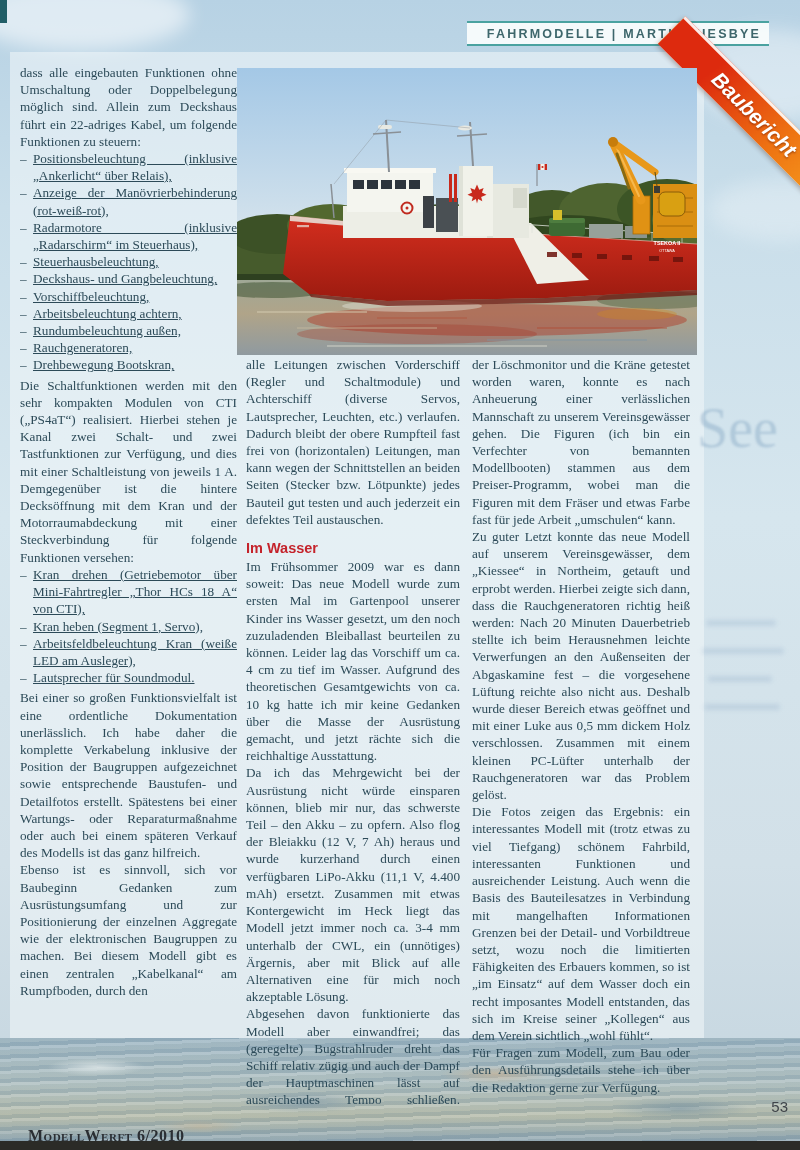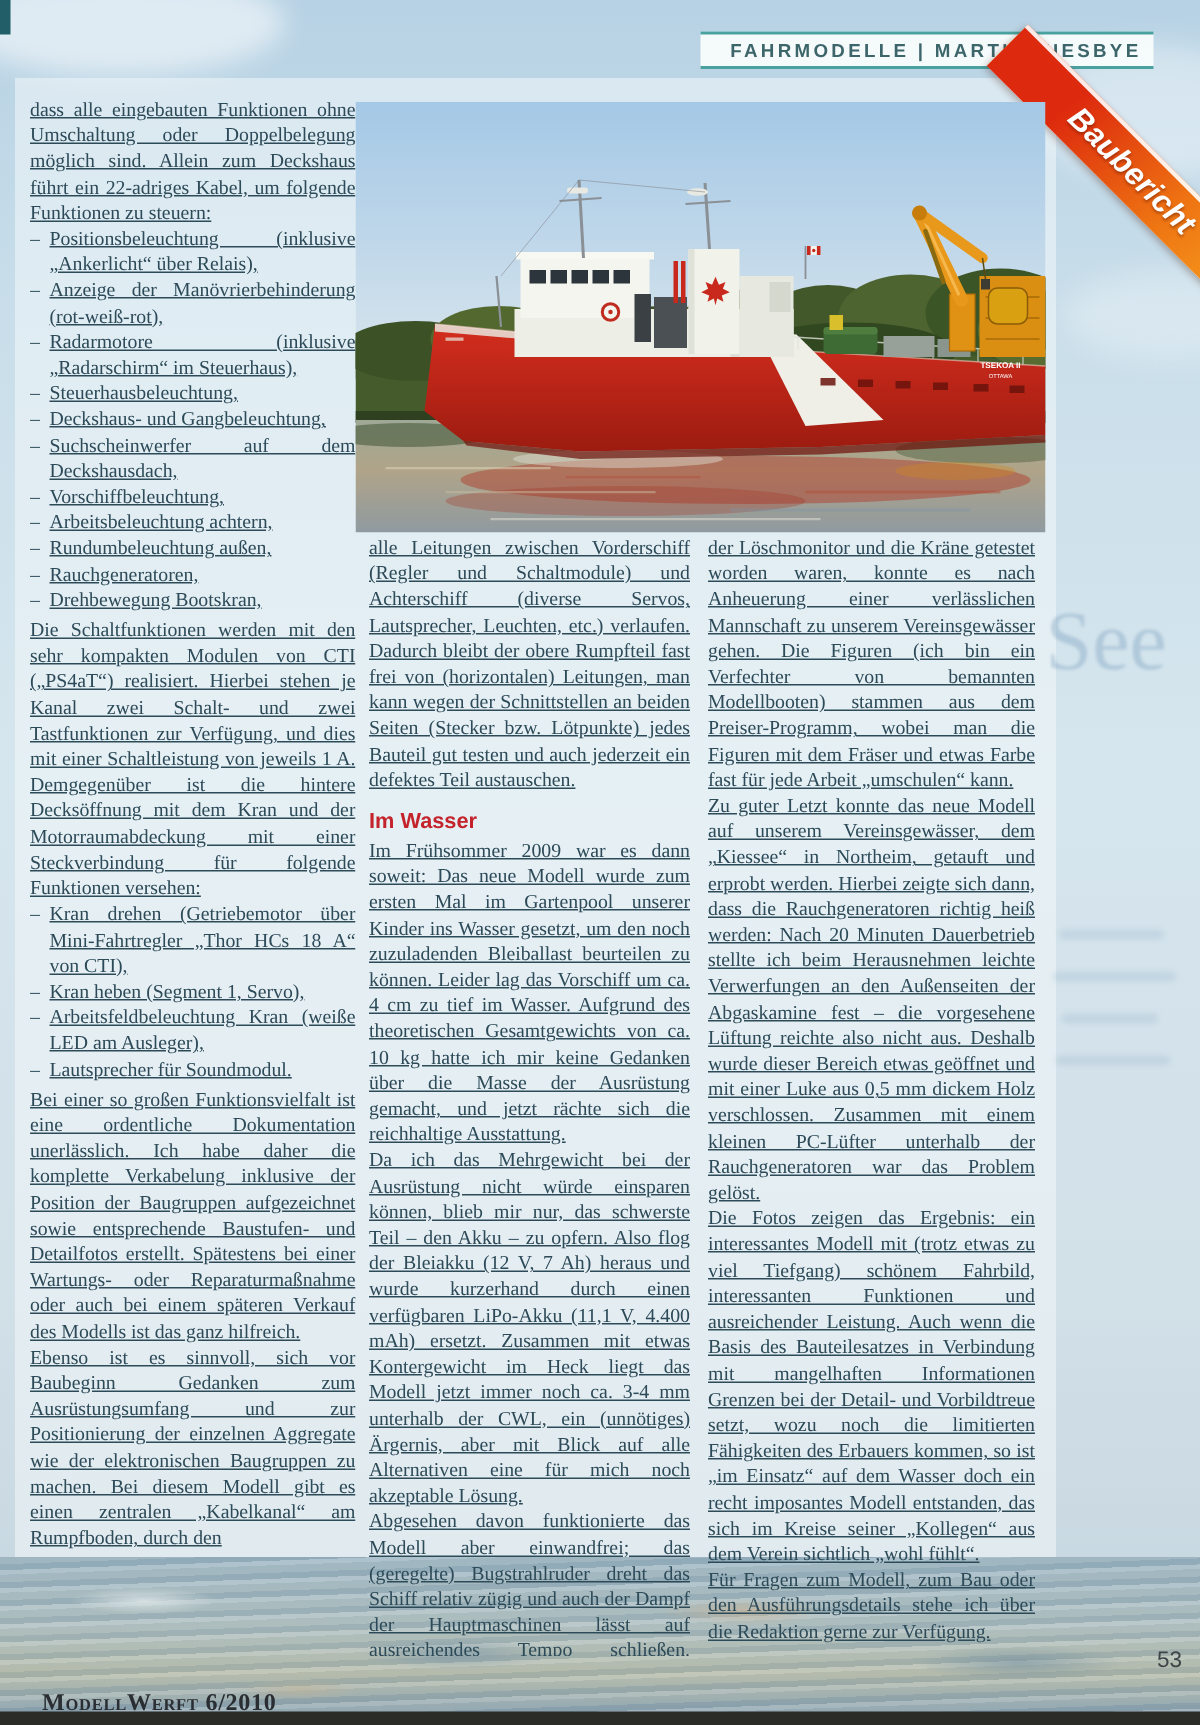--- a/index.html
+++ b/index.html
@@ -23,21 +23,21 @@
   .ribbon span{font:italic bold 21px "Liberation Sans",sans-serif;color:#fff;text-shadow:1px 1px 2px rgba(90,20,0,.45);}
   
   .text-veil{position:absolute;left:10px;top:52px;width:694px;height:1053px;background:rgba(242,248,250,.55);}
   
   .photo{position:absolute;left:237px;top:68px;width:460px;height:287px;}
   
   .col{position:absolute;font-size:13.2px;line-height:17.2px;color:#2c4a58;text-align:justify;hyphens:auto;}
   .col-left{left:20px;top:64px;width:217px;max-height:1042px;overflow:hidden;}
   .col-mid{left:246px;top:356px;width:214px;max-height:748px;overflow:hidden;}
   .col-right{left:472px;top:356px;width:218px;max-height:748px;overflow:hidden;}
-  .para{margin:0;text-decoration:underline;}
+  .para{margin:0;}
   .gap{margin-top:3px;}
   ul.dashlist{list-style:none;margin:0;padding:0;}
   .dashlist li{position:relative;padding-left:13px;text-align:justify;text-decoration:underline;}
   .dashlist li::before{content:"–";position:absolute;left:0;top:0;}
   .col-heading{margin:12px 0 2px;font:bold 14.5px "Liberation Sans",sans-serif;color:#c4232b;}
   
   .ghost-see{position:absolute;left:697px;top:396px;font:56px "Liberation Serif",serif;
       color:rgba(120,158,190,.38);filter:blur(1px);}
   .ghost-line{position:absolute;background:rgba(140,170,198,.28);filter:blur(2px);border-radius:3px;}
   
@@ -238,21 +238,20 @@
   </div>
 
   <div class="col col-left">
       <p class="para">dass alle eingebauten Funktionen ohne Umschaltung oder Doppelbelegung möglich sind. Allein zum Deckshaus führt ein 22-adriges Kabel, um folgende Funktionen zu steuern:</p>
       <ul class="dashlist">
         <li>Positionsbeleuchtung (inklusive „Ankerlicht“ über Relais),</li>
         <li>Anzeige der Manövrierbehinderung (rot-weiß-rot),</li>
         <li>Radarmotore (inklusive „Radarschirm“ im Steuerhaus),</li>
         <li>Steuerhausbeleuchtung,</li>
         <li>Deckshaus- und Gangbeleuchtung,</li>
-        <li>Suchscheinwerfer auf dem Deckshausdach,</li>
         <li>Vorschiffbeleuchtung,</li>
         <li>Arbeitsbeleuchtung achtern,</li>
         <li>Rundumbeleuchtung außen,</li>
         <li>Rauchgeneratoren,</li>
         <li>Drehbewegung Bootskran,</li>
       </ul>
       <p class="para gap">Die Schaltfunktionen werden mit den sehr kompakten Modulen von CTI („PS4aT“) realisiert. Hierbei stehen je Kanal zwei Schalt- und zwei Tastfunktionen zur Verfügung, und dies mit einer Schaltleistung von jeweils 1 A. Demgegenüber ist die hintere Decksöffnung mit dem Kran und der Motorraumabdeckung mit einer Steckverbindung für folgende Funktionen versehen:</p>
       <ul class="dashlist">
         <li>Kran drehen (Getriebemotor über Mini-Fahrtregler „Thor HCs 18 A“ von CTI),</li>
         <li>Kran heben (Segment 1, Servo),</li>

